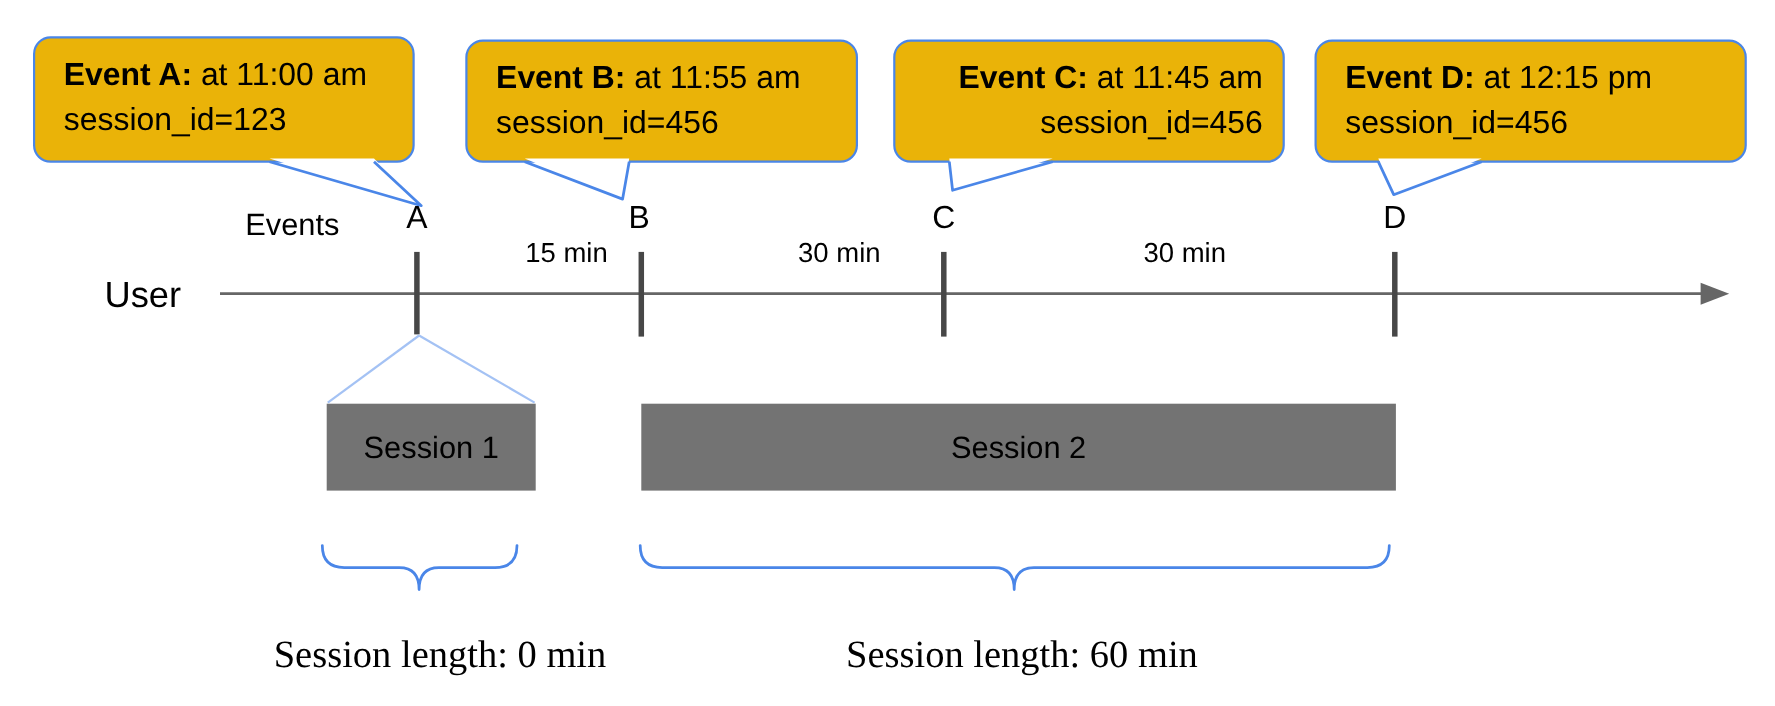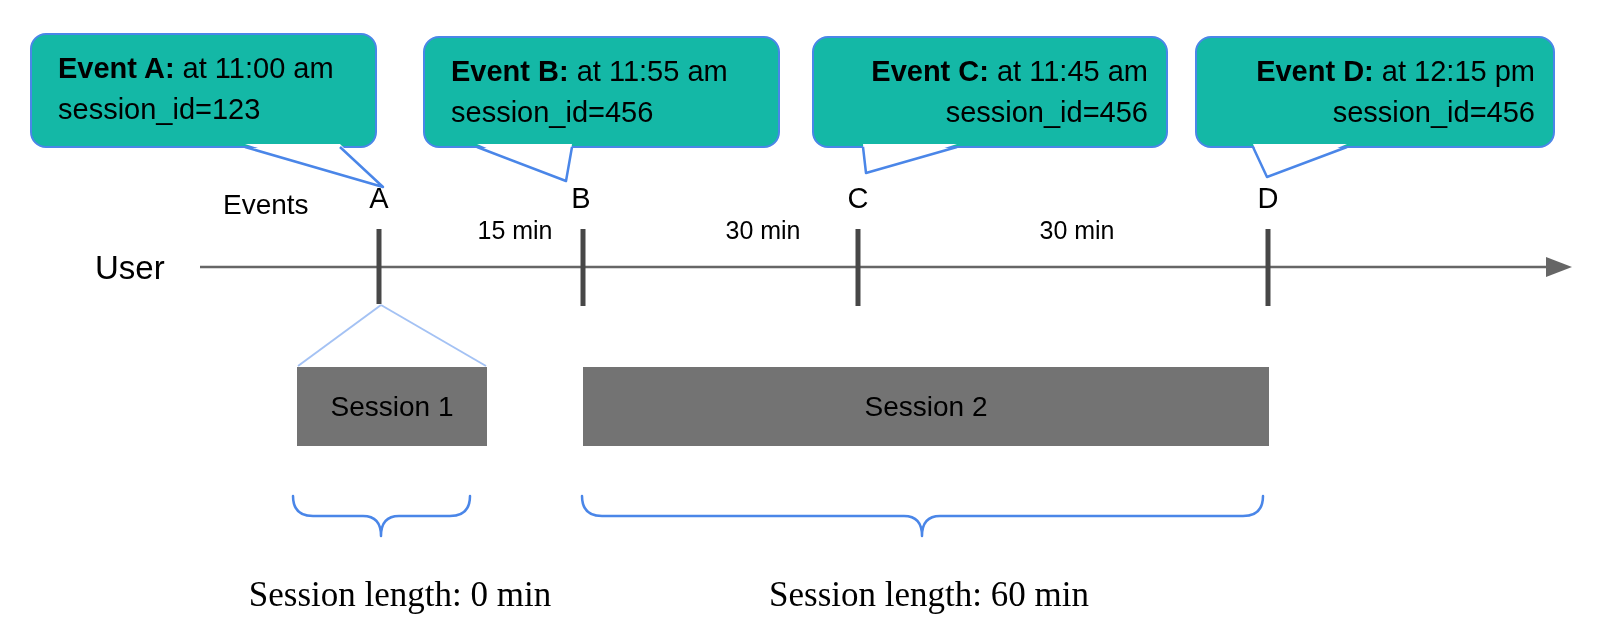--- a/index.html
+++ b/index.html
@@ -10,21 +10,21 @@
     font-family:"Liberation Sans", sans-serif;
     color:#000;
     overflow:hidden;
   }
   
   .bubble{
     position:absolute;
     box-sizing:border-box;
     border:2.5px solid #4a86e8;
     border-radius:16px;
-    background:#14b8a6;
+    background:#eab308;
     padding:13px 18px 0 26px;
     font-size:29px;
     line-height:41px;
     z-index:1;
   }
   .bubble .bold{font-weight:bold;}
   
   #overlay{
     position:absolute;left:0;top:0;width:1614px;height:642px;
     z-index:2;pointer-events:none;
@@ -58,21 +58,21 @@
   <div class="bubble" style="left:423px;top:36px;width:357px;height:112px;">
     <div><span class="bold">Event B:</span><span> at 11:55 am</span></div>
     <div>session_id=456</div>
   </div>
 
   <div class="bubble" style="left:812px;top:36px;width:356px;height:112px;text-align:right;">
     <div><span class="bold">Event C:</span><span> at 11:45 am</span></div>
     <div>session_id=456</div>
   </div>
 
-  <div class="bubble" style="left:1195px;top:36px;width:360px;height:112px;text-align:right;">
+  <div class="bubble" style="left:1195px;top:36px;width:393px;height:112px;">
     <div><span class="bold">Event D:</span><span> at 12:15 pm</span></div>
     <div>session_id=456</div>
   </div>
 
   <svg id="overlay" viewBox="0 0 1614 642">
 
     <g>
       <polygon points="245,144 340,144 383,187" fill="#ffffff"></polygon>
       <path d="M 245,147 L 383,187 L 340,147" fill="none" stroke="#4a86e8" stroke-width="2.5" stroke-linejoin="round"></path>
     </g>

